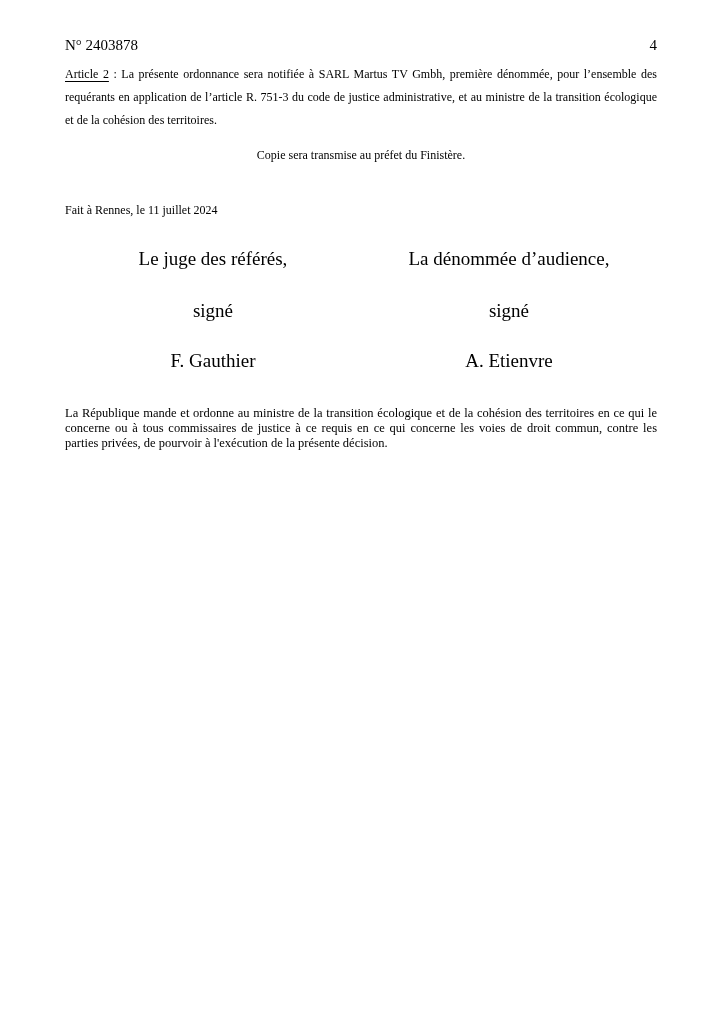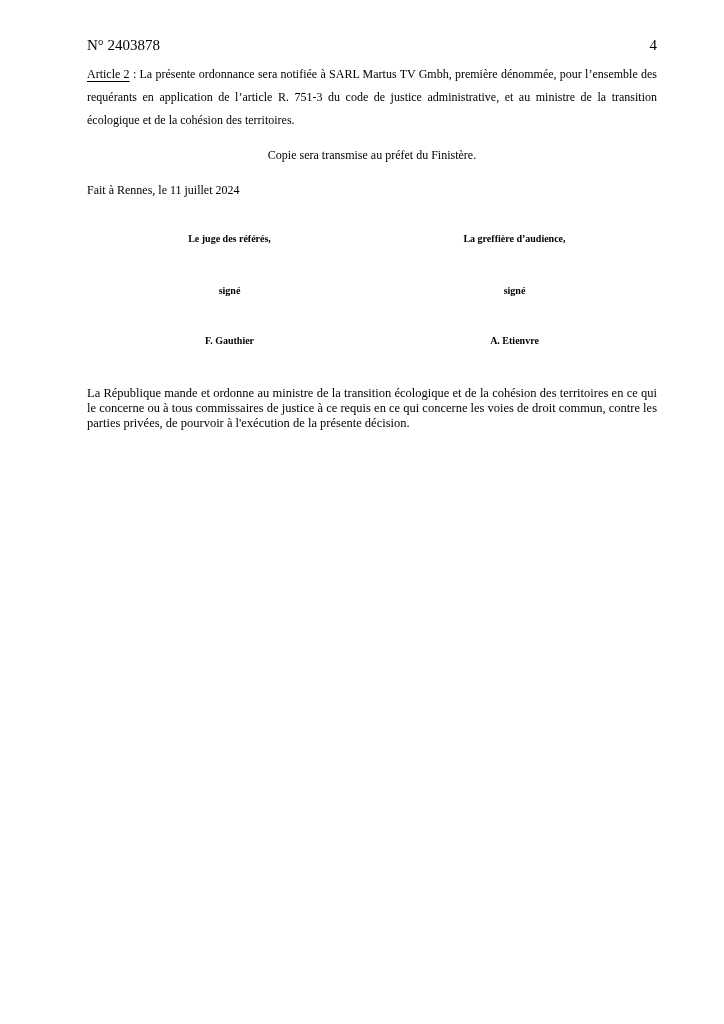--- a/index.html
+++ b/index.html
@@ -12,21 +12,21 @@
     height: 1024px;
     position: relative;
     font-family: "Liberation Serif", "DejaVu Serif", serif;
     color: #000000;
     -webkit-font-smoothing: antialiased;
   }
   .page {
     box-sizing: border-box;
     width: 724px;
     height: 1024px;
-    padding: 38px 67px 0 87px;
+    padding: 38px 67px 0 65px;
     overflow: hidden;
   }
   .header-row {
     display: flex;
     justify-content: space-between;
     align-items: baseline;
     font-size: 15px;
     line-height: 15px;
   }
   .body-text {
@@ -39,30 +39,29 @@
   }
   .article-label {
     text-decoration: underline;
     text-underline-offset: 3px;
   }
   .copy-line {
     margin-top: 6px;
     text-align: center;
   }
   .date-line {
-    margin-top: 12px;
+    margin-top: 32px;
   }
   .sig-block {
     margin-top: 25px;
   }
   .sig-row {
     display: flex;
-    font-size: 10px;
+    font-size: 19px;
     line-height: 23px;
-    font-weight: bold;
   }
   .sig-cell {
     width: 50%;
     text-align: center;
   }
   .sig-row-title { margin-bottom: 29px; }
   .sig-row-signed { margin-bottom: 27px; justify-content: space-between; }
   .fine-print {
     margin-top: 34px;
     font-size: 12.5px;
@@ -84,21 +83,21 @@
     <span class="article-label">Article 2</span><span> : La présente ordonnance sera notifiée à SARL Martus TV Gmbh, première dénommée, pour l’ensemble des requérants en application de l’article R. 751-3 du code de justice administrative, et au ministre de la transition écologique et de la cohésion des territoires.</span>
   </p>
 
   <p class="body-text copy-line">Copie sera transmise au préfet du Finistère.</p>
 
   <p class="body-text date-line">Fait à Rennes, le 11 juillet 2024</p>
 
   <div class="sig-block">
     <div class="sig-row sig-row-title">
       <div class="sig-cell">Le juge des référés,</div>
-      <div class="sig-cell">La greffière d’audience,</div>
+      <div class="sig-cell">La dénommée d’audience,</div>
     </div>
     <div class="sig-row sig-row-signed">
       <div class="sig-cell">signé</div>
       <div class="sig-cell">signé</div>
     </div>
     <div class="sig-row">
       <div class="sig-cell">F. Gauthier</div>
       <div class="sig-cell">A. Etienvre</div>
     </div>
   </div>

